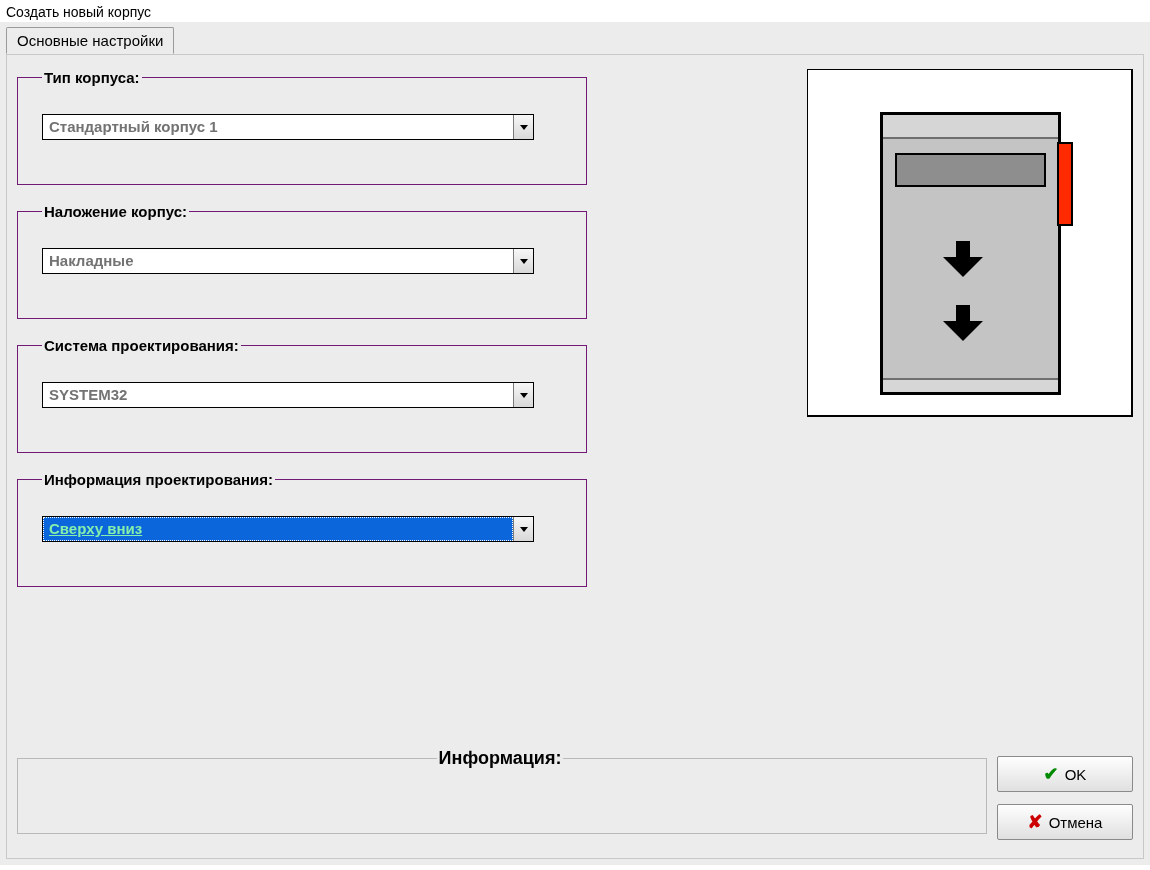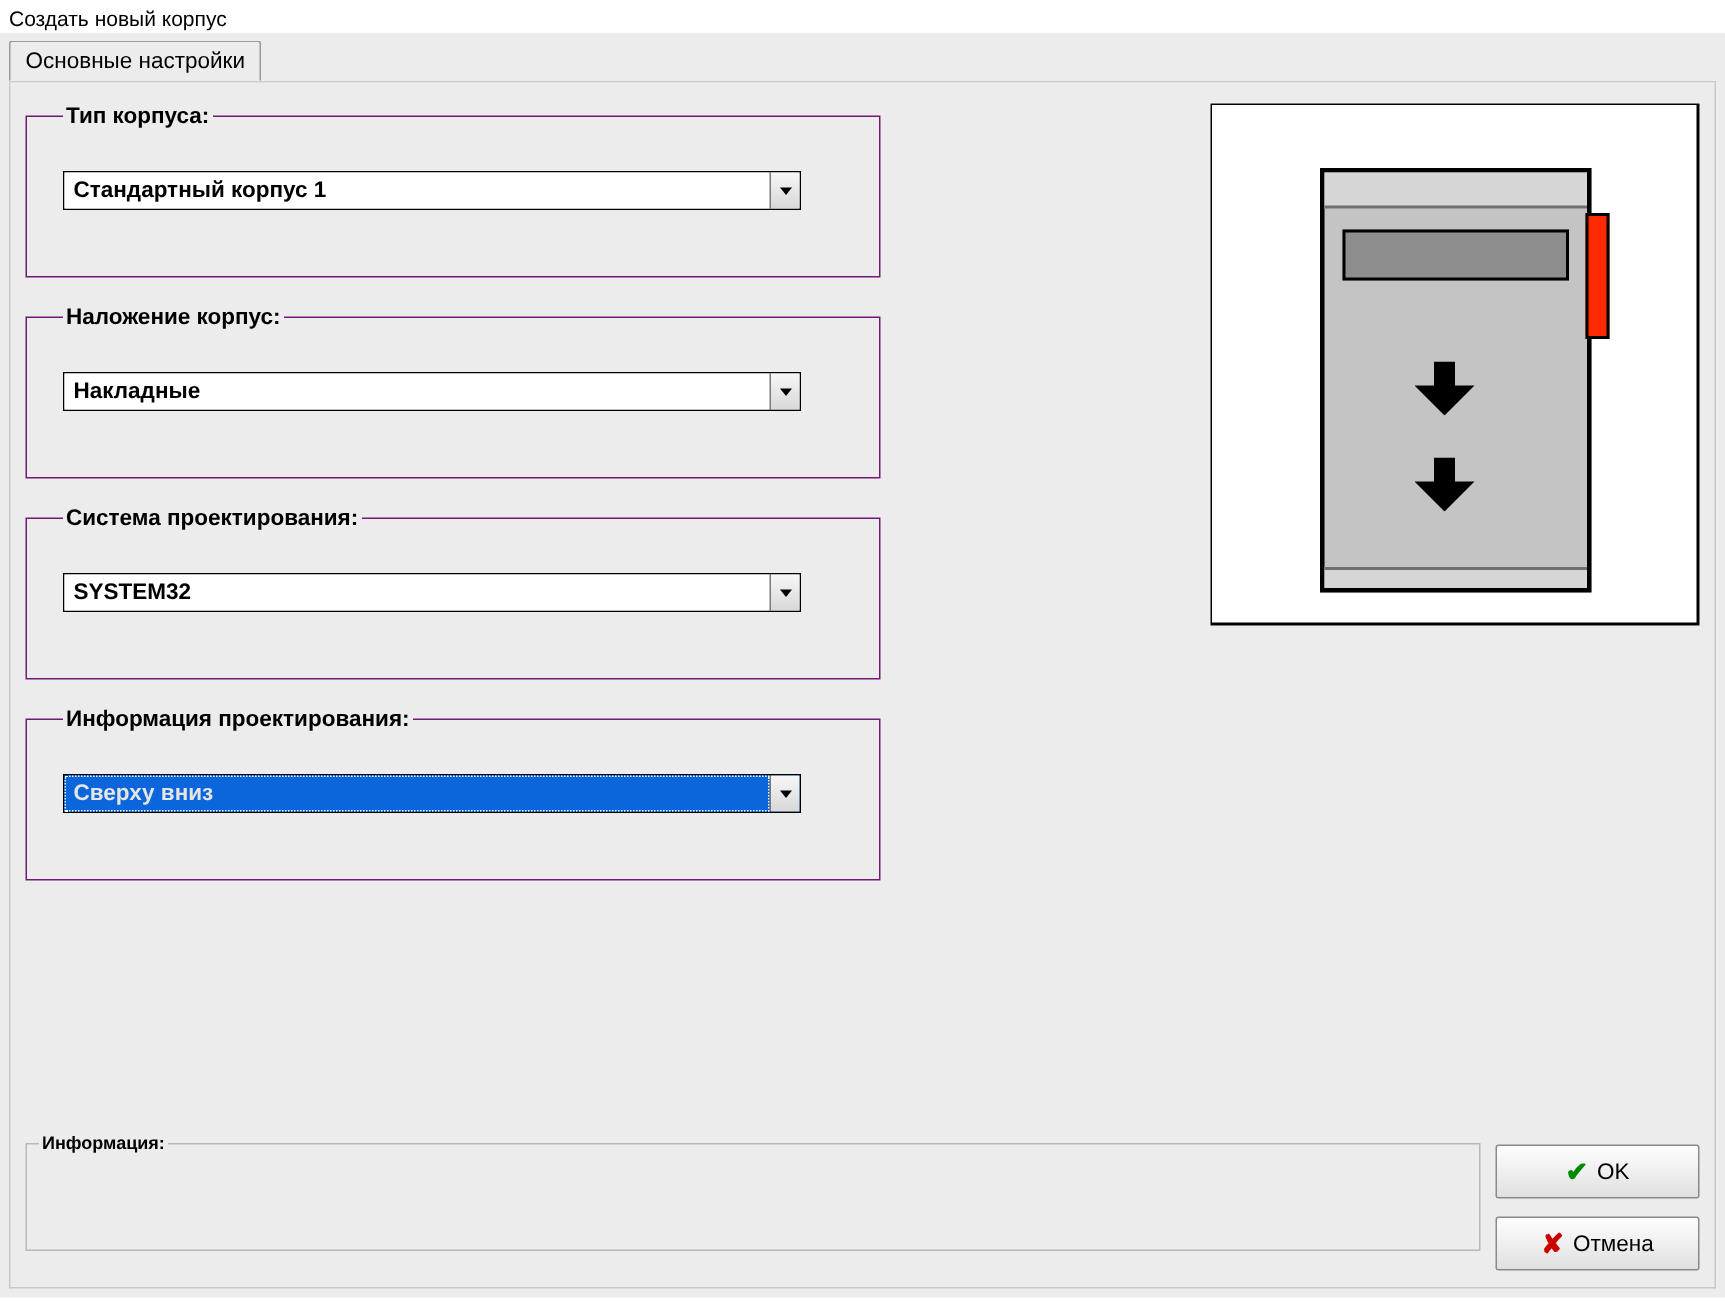--- a/index.html
+++ b/index.html
@@ -83,42 +83,43 @@
     height: 26px;
     background: #fff;
     border: 1px solid #000;
   }
   .combo-text {
     flex: 1;
     padding: 2px 6px;
     font-size: 15px;
     font-weight: 700;
     line-height: 20px;
-    color: #000000;
+    color: #737373;
     background: #fff;
     white-space: nowrap;
     overflow: hidden;
   }
   .combo-btn {
     flex: 0 0 20px;
     border-left: 1px solid #7a7a7a;
     background: linear-gradient(#f7f7f7, #d8d8d8);
     display: flex;
     align-items: center;
     justify-content: center;
   }
   .combo.selected {
     border: 1px solid #000;
     background: #0a66da;
   }
   .combo.selected .combo-text {
     background: #0a66da;
-    color: #e5e5e5;
+    color: #86efac;
     outline: 1px dotted #fff;
     outline-offset: -1px;
+    text-decoration: underline;
   }
   .caret {
     width: 0; height: 0;
     border-left: 4px solid transparent;
     border-right: 4px solid transparent;
     border-top: 5px solid #000;
   }
 
   .preview-frame {
     position: absolute;
@@ -182,24 +183,25 @@
     display: flex;
     gap: 10px;
   }
   .info-fieldset {
     flex: 1;
     border: 1px solid #b9b9b9;
     padding: 4px 10px 60px 10px;
     position: relative;
   }
   .info-legend {
-    font-size: 12px;
+    font-size: 18px;
     font-weight: 700;
     padding: 0 2px;
     margin-left: -2px;
+    text-align: center;
   }
   .info-text { font-size: 15px; padding-top: 4px; }
   .btn-col {
     flex: 0 0 136px;
     display: flex;
     flex-direction: column;
     gap: 12px;
     padding-top: 8px;
   }
   .win-btn {

